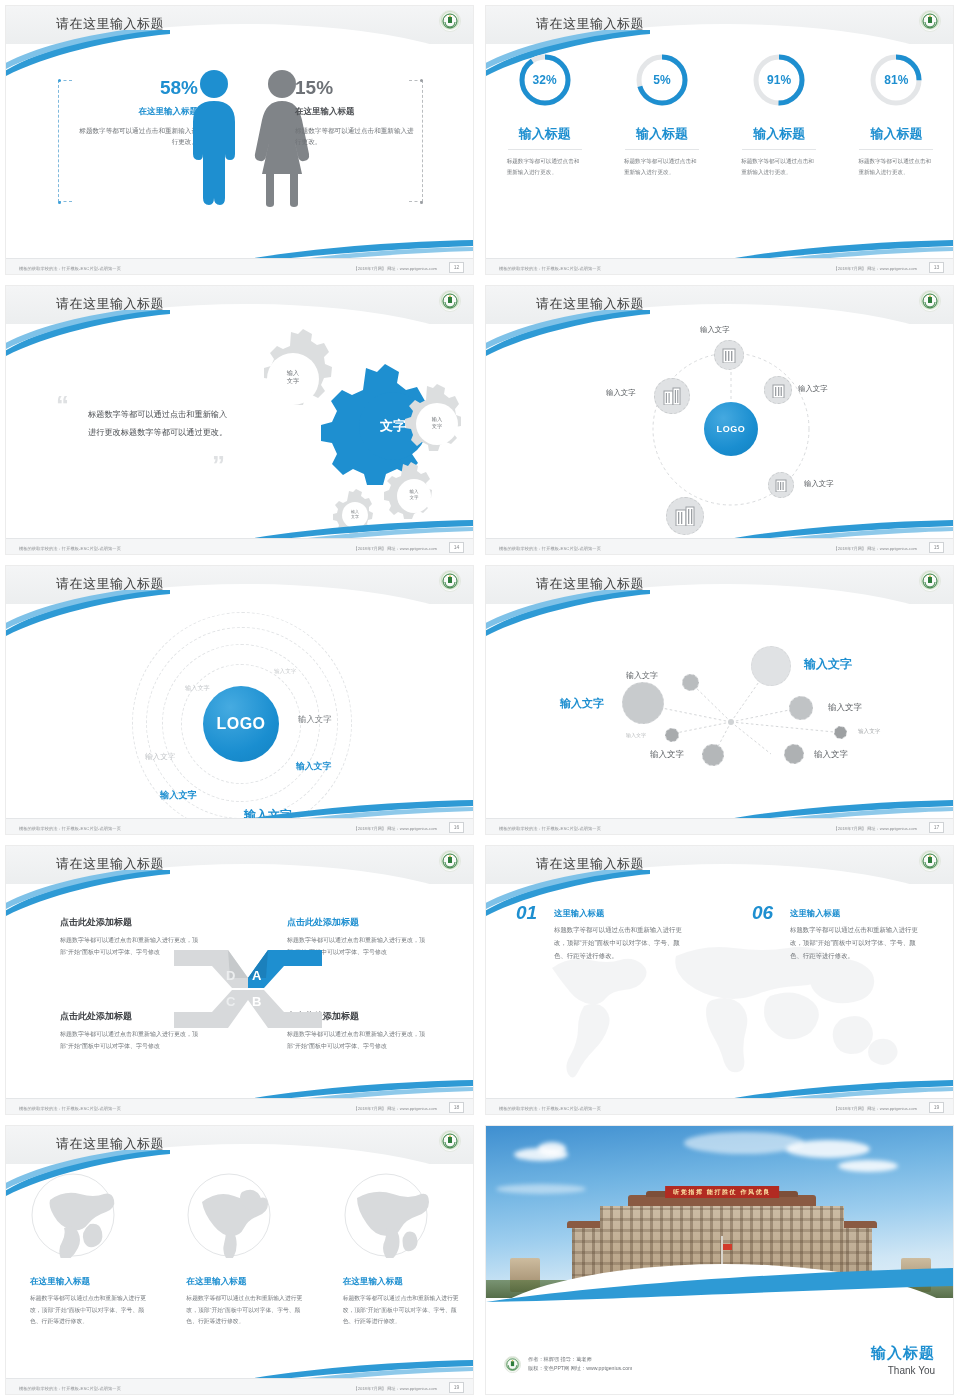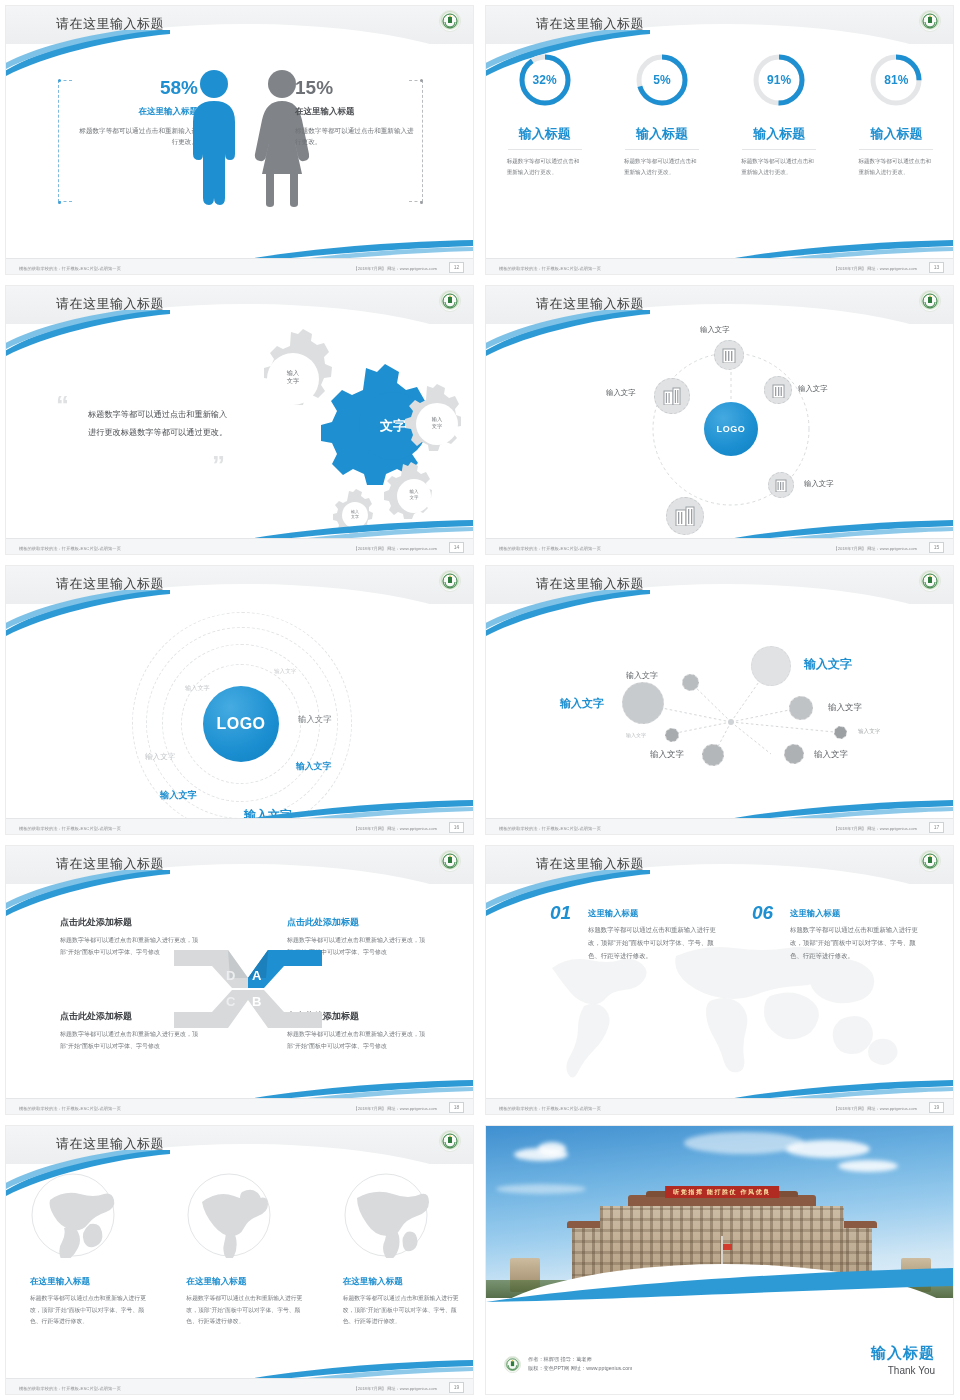--- a/index.html
+++ b/index.html
@@ -753,21 +753,21 @@
             <path d="M150 22 q28-12 58-8 30 4 54 0 22-4 38 6 14 9 4 20 -10 11-32 12 -22 1-40 8 -18 7-36 4 -20-3-34-14 -16-13-12-28z"></path>
             <path d="M186 66 q20-6 30 6 8 10 4 24 -4 14-2 28 2 12-6 14 -10 2-14-10 -4-14-10-24 -8-14-8-26 0-10 6-12z"></path>
             <path d="M244 62 q22-8 38 2 14 9 10 22 -4 14-18 18 -14 4-24-4 -12-9-12-22 0-12 6-16z"></path>
             <path d="M290 30 q22-10 42-2 18 8 16 22 -2 14-20 18 -18 4-32-4 -14-9-12-22 1-8 6-12z"></path>
             <path d="M318 84 q18-6 26 6 6 10 0 20 -7 11-20 10 -12-1-16-12 -4-12 4-20 2-3 6-4z"></path>
             <path d="M350 106 q14-4 20 6 4 8-2 14 -7 7-16 4 -10-3-10-12 0-8 8-12z"></path>
           </g>
         </svg>
       </div>
 
-      <div class="s8-col" style="left:64px;">
+      <div class="s8-col" style="left:30px;">
         <div class="s8-num">01</div>
         <div class="s8-ht">这里输入标题</div>
         <div class="s8-bd">标题数字等都可以通过点击和重新输入进行更改，顶部“开始”面板中可以对字体、字号、颜色、行距等进行修改。</div>
       </div>
       <div class="s8-col" style="left:266px;">
         <div class="s8-num">06</div>
         <div class="s8-ht">这里输入标题</div>
         <div class="s8-bd">标题数字等都可以通过点击和重新输入进行更改，顶部“开始”面板中可以对字体、字号、颜色、行距等进行修改。</div>
       </div>
 

